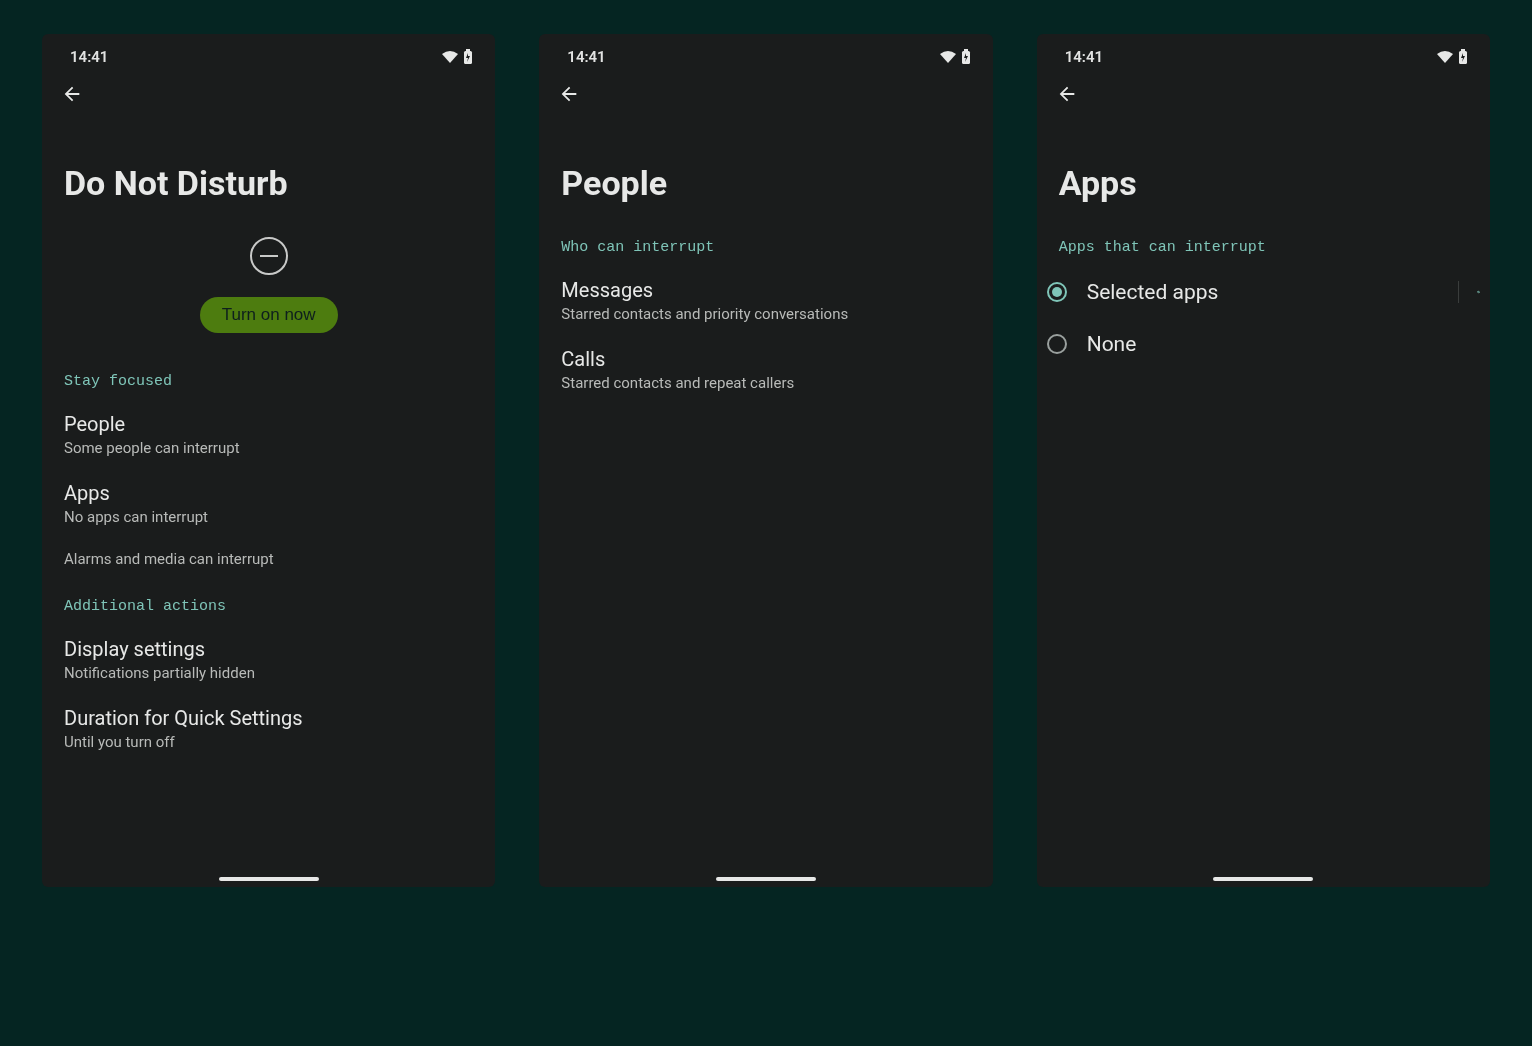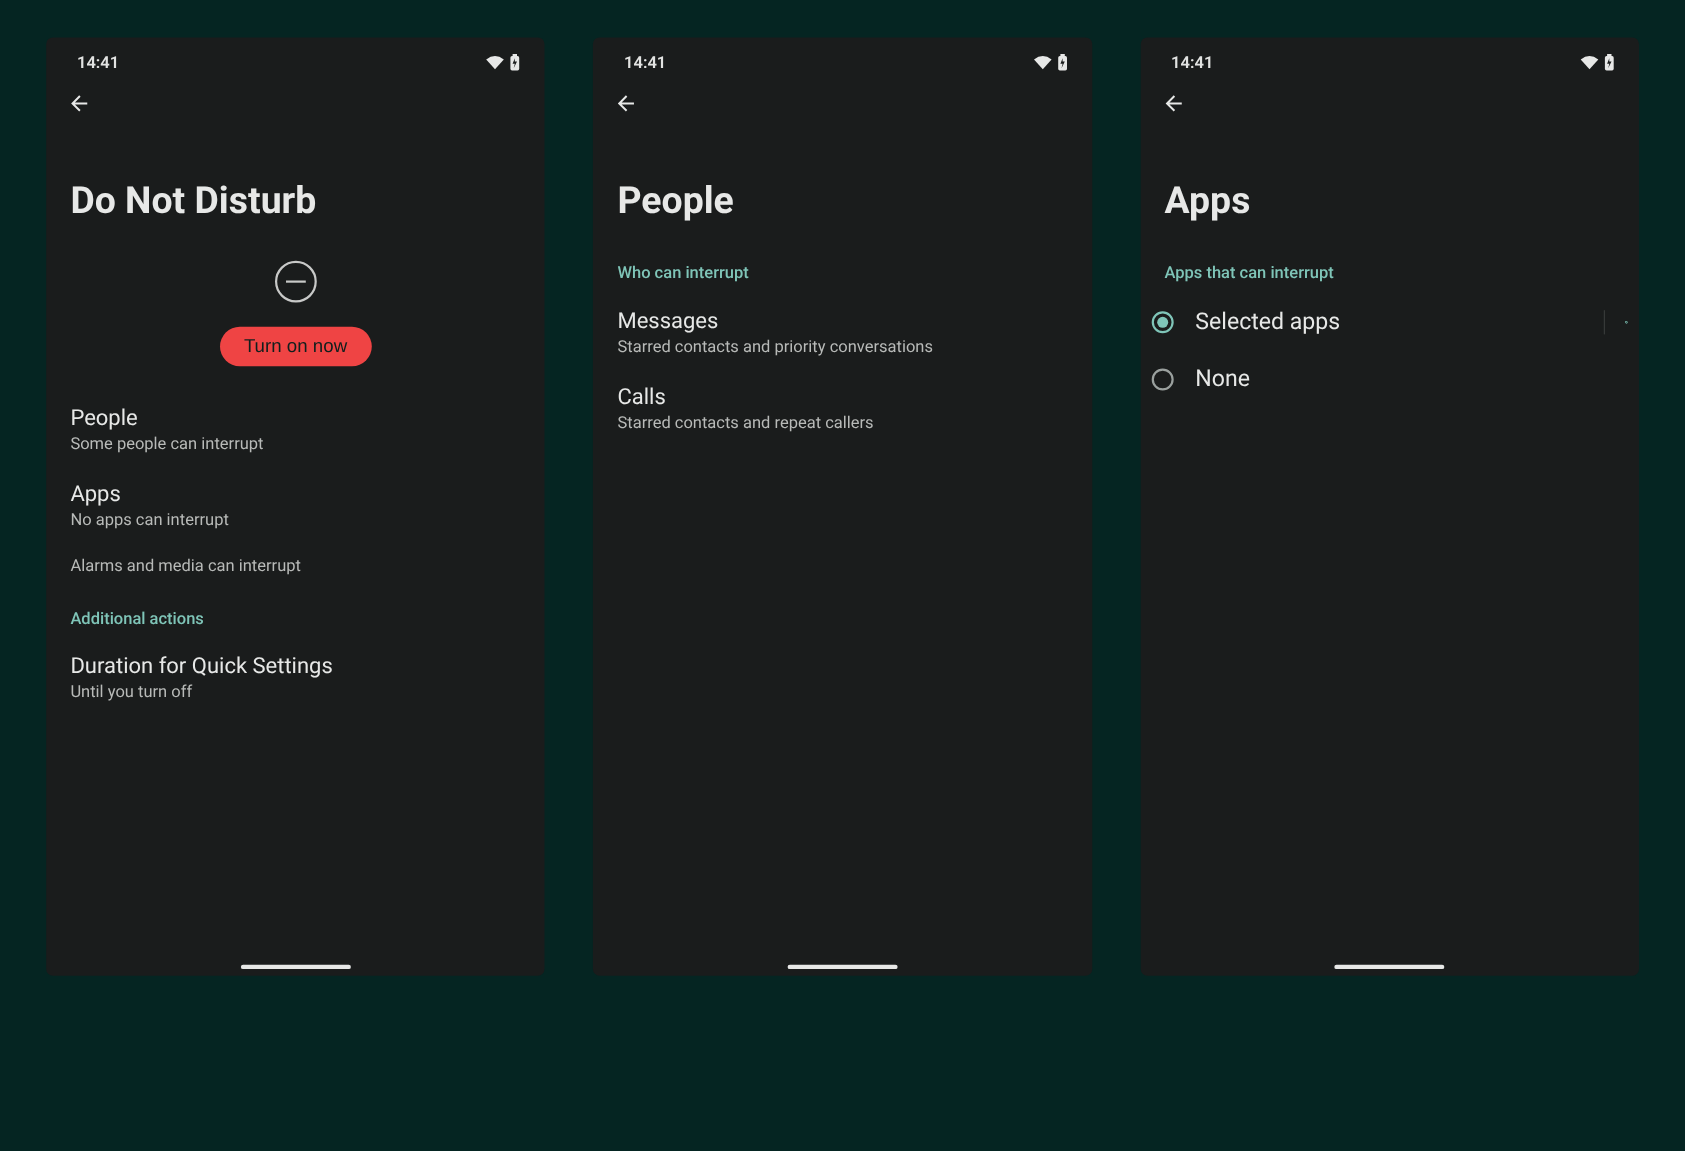--- a/index.html
+++ b/index.html
@@ -47,34 +47,35 @@
     padding: 16px 0 22px 0;
   }
   .dnd-circle {
     width: 38px; height: 38px;
     border: 2.5px solid #c8c9c8;
     border-radius: 50%;
     display:flex; align-items:center; justify-content:center;
   }
   .dnd-circle-bar { width: 18px; height: 2.5px; background:#c8c9c8; }
   .pill-btn {
-    background: #ef4444;
+    background: #4d7c0f;
     color: #0e1f1d;
     border: none;
     border-radius: 20px;
     padding: 8px 22px;
     font-size: 17px;
     font-weight: 500;
     cursor: pointer;
   }
   .section-header {
     color: #7fc5b8;
     font-size: 15px;
     font-weight: 500;
     padding: 18px 22px 10px 22px;
+    font-family: Liberation Mono, monospace;
   }
   .list-item {
     padding: 12px 22px;
     cursor: pointer;
   }
   .list-item .title {
     font-size: 20px;
     color: #e7e8e7;
     margin-bottom: 3px;
   }
@@ -150,35 +151,40 @@
   </div>
   <h1 class="page-title">Do Not Disturb</h1>
 
   <div class="dnd-hero">
     <div class="dnd-circle">
         <div class="dnd-circle-bar"></div>
       </div>
     <button class="pill-btn">Turn on now</button>
   </div>
 
+  <div class="section-header">Stay focused</div>
 
   <div class="list-item">
     <div class="title">People</div>
     <div class="sub">Some people can interrupt</div>
   </div>
   <div class="list-item">
     <div class="title">Apps</div>
     <div class="sub">No apps can interrupt</div>
   </div>
   <div class="list-item">
     <div class="sub">Alarms and media can interrupt</div>
   </div>
 
   <div class="section-header">Additional actions</div>
 
+  <div class="list-item">
+    <div class="title">Display settings</div>
+    <div class="sub">Notifications partially hidden</div>
+  </div>
   <div class="list-item">
     <div class="title">Duration for Quick Settings</div>
     <div class="sub">Until you turn off</div>
   </div>
 
   <div class="nav-pill"></div>
 </div>
 
 <div class="phone">
   <div class="status-bar">

